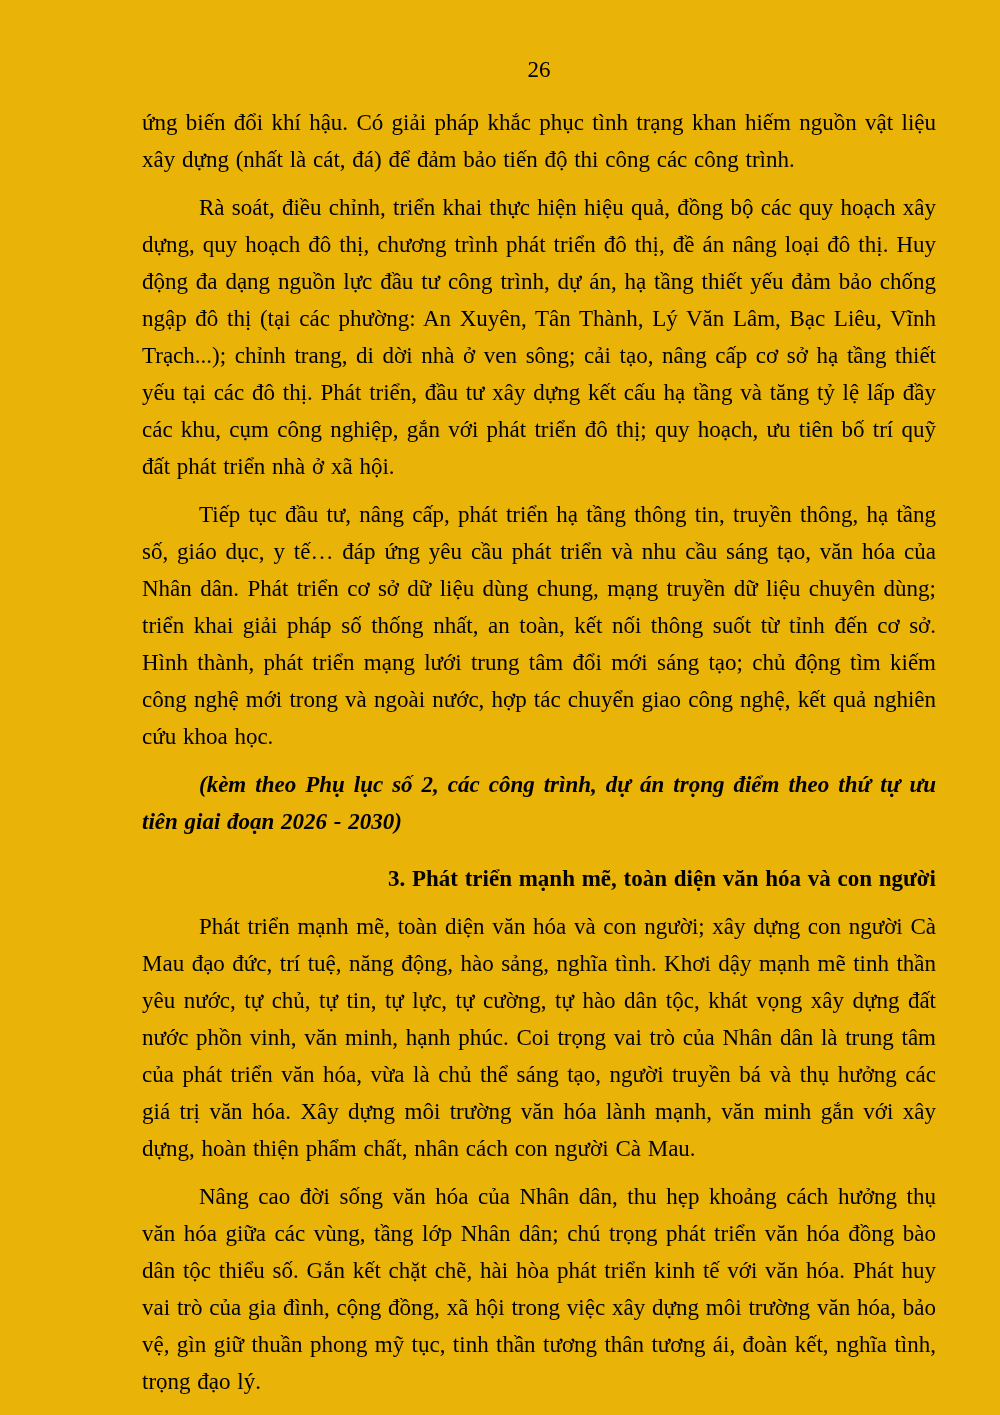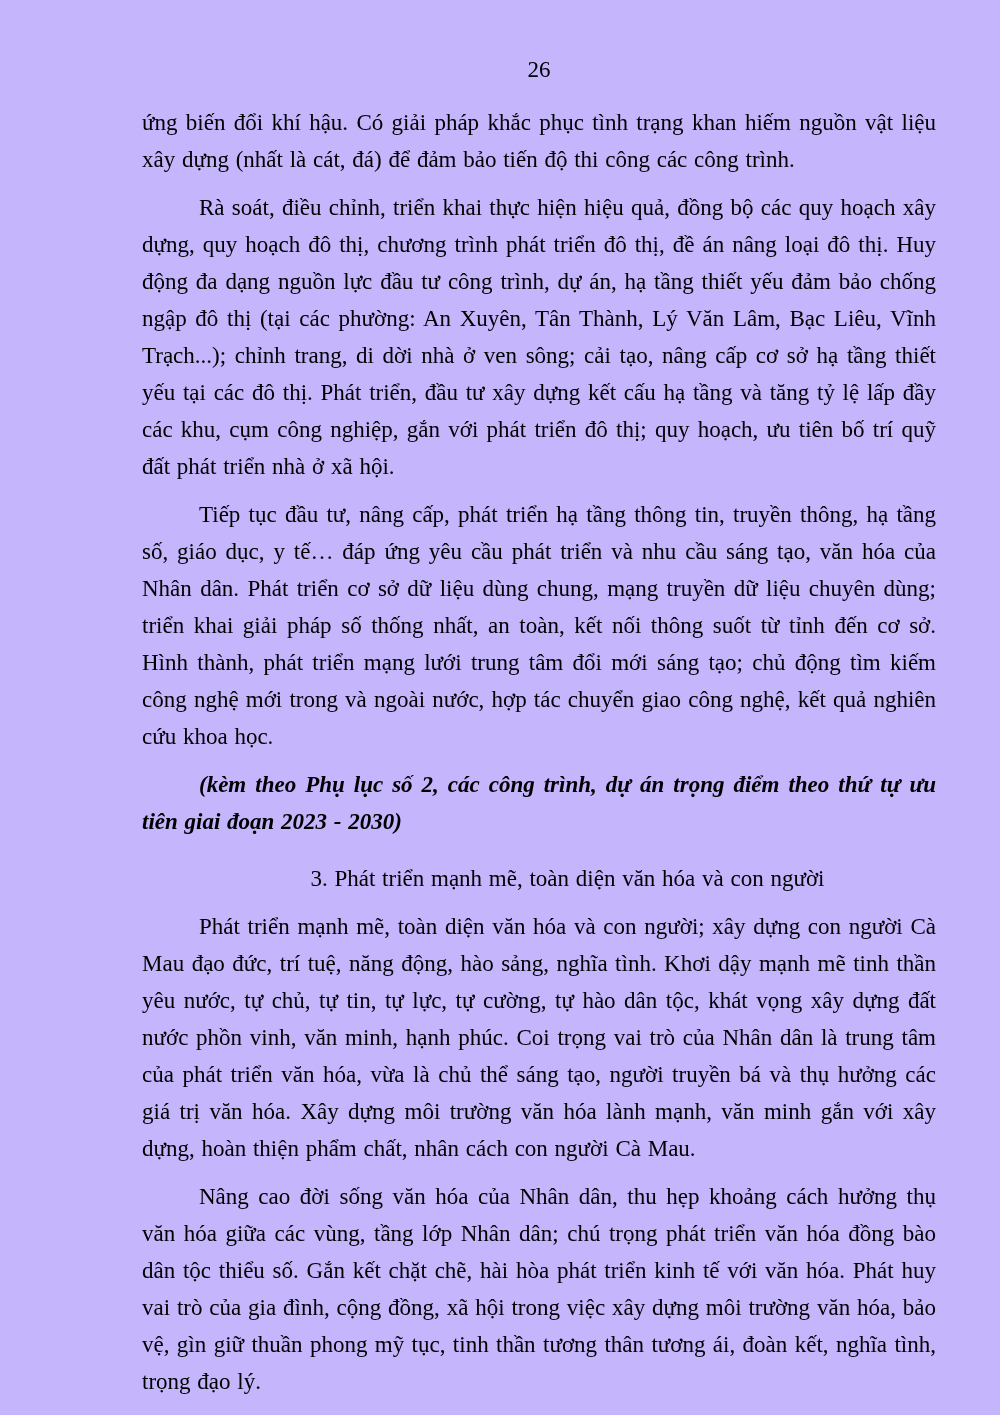--- a/index.html
+++ b/index.html
@@ -4,21 +4,21 @@
 <style>
   html, body {
     margin: 0;
     padding: 0;
     background: #ffffff;
   }
   .page {
     position: relative;
     width: 1000px;
     height: 1415px;
-    background: #c4b5fd;
+    background: #eab308;
     color: #000000;
     font-family: "Liberation Serif", "DejaVu Serif", serif;
     overflow: hidden;
     box-sizing: border-box;
     padding-top: 56px;
   }
   .content {
     margin-left: 142px;
     margin-right: 64px; 
   }
@@ -38,39 +38,39 @@
   }
   p.para.no-indent {
     text-indent: 0;
     margin-top: 20px;
   }
   p.para.annotation {
     font-weight: bold;
     font-style: italic;
   }
   p.para.heading {
-    font-weight: normal;
-    text-align: center;
+    font-weight: bold;
+    text-align: right;
     margin-top: 20px;
   }
 </style>
 </head>
 <body>
 
 <div class="page">
   <div class="content">
     <div class="page-number">26</div>
 
     <p class="para no-indent">ứng biến đổi khí hậu. Có giải pháp khắc phục tình trạng khan hiếm nguồn vật liệu xây dựng (nhất là cát, đá) để đảm bảo tiến độ thi công các công trình.</p>
 
     <p class="para">Rà soát, điều chỉnh, triển khai thực hiện hiệu quả, đồng bộ các quy hoạch xây dựng, quy hoạch đô thị, chương trình phát triển đô thị, đề án nâng loại đô thị. Huy động đa dạng nguồn lực đầu tư công trình, dự án, hạ tầng thiết yếu đảm bảo chống ngập đô thị (tại các phường: An Xuyên, Tân Thành, Lý Văn Lâm, Bạc Liêu, Vĩnh Trạch...); chỉnh trang, di dời nhà ở ven sông; cải tạo, nâng cấp cơ sở hạ tầng thiết yếu tại các đô thị. Phát triển, đầu tư xây dựng kết cấu hạ tầng và tăng tỷ lệ lấp đầy các khu, cụm công nghiệp, gắn với phát triển đô thị; quy hoạch, ưu tiên bố trí quỹ đất phát triển nhà ở xã hội.</p>
 
     <p class="para">Tiếp tục đầu tư, nâng cấp, phát triển hạ tầng thông tin, truyền thông, hạ tầng số, giáo dục, y tế… đáp ứng yêu cầu phát triển và nhu cầu sáng tạo, văn hóa của Nhân dân. Phát triển cơ sở dữ liệu dùng chung, mạng truyền dữ liệu chuyên dùng; triển khai giải pháp số thống nhất, an toàn, kết nối thông suốt từ tỉnh đến cơ sở. Hình thành, phát triển mạng lưới trung tâm đổi mới sáng tạo; chủ động tìm kiếm công nghệ mới trong và ngoài nước, hợp tác chuyển giao công nghệ, kết quả nghiên cứu khoa học.</p>
 
-    <p class="para annotation">(kèm theo Phụ lục số 2, các công trình, dự án trọng điểm theo thứ tự ưu tiên giai đoạn 2023 - 2030)</p>
+    <p class="para annotation">(kèm theo Phụ lục số 2, các công trình, dự án trọng điểm theo thứ tự ưu tiên giai đoạn 2026 - 2030)</p>
 
     <p class="para heading">3. Phát triển mạnh mẽ, toàn diện văn hóa và con người</p>
 
     <p class="para">Phát triển mạnh mẽ, toàn diện văn hóa và con người; xây dựng con người Cà Mau đạo đức, trí tuệ, năng động, hào sảng, nghĩa tình. Khơi dậy mạnh mẽ tinh thần yêu nước, tự chủ, tự tin, tự lực, tự cường, tự hào dân tộc, khát vọng xây dựng đất nước phồn vinh, văn minh, hạnh phúc. Coi trọng vai trò của Nhân dân là trung tâm của phát triển văn hóa, vừa là chủ thể sáng tạo, người truyền bá và thụ hưởng các giá trị văn hóa. Xây dựng môi trường văn hóa lành mạnh, văn minh gắn với xây dựng, hoàn thiện phẩm chất, nhân cách con người Cà Mau.</p>
 
     <p class="para">Nâng cao đời sống văn hóa của Nhân dân, thu hẹp khoảng cách hưởng thụ văn hóa giữa các vùng, tầng lớp Nhân dân; chú trọng phát triển văn hóa đồng bào dân tộc thiểu số. Gắn kết chặt chẽ, hài hòa phát triển kinh tế với văn hóa. Phát huy vai trò của gia đình, cộng đồng, xã hội trong việc xây dựng môi trường văn hóa, bảo vệ, gìn giữ thuần phong mỹ tục, tinh thần tương thân tương ái, đoàn kết, nghĩa tình, trọng đạo lý.</p>
 
     <p class="para">Đẩy mạnh phát triển đồng bộ các lĩnh vực văn hóa. Bảo tồn, trùng tu, tôn tạo các di tích lịch sử; phát huy hiệu quả các giá trị di sản, di tích văn hóa, lịch sử và các giá trị văn hóa, truyền thống tốt đẹp của cộng đồng các dân tộc. Có chính sách hỗ trợ các bộ môn nghệ thuật truyền thống như: Đờn ca tài tử Nam bộ, nghệ thuật nhạc trống lớn, âm nhạc và múa truyền thống Khmer. Nâng cao chất lượng các loại hình văn hóa, nghệ thuật; phát triển các sản phẩm, loại hình văn hóa độc đáo của</p>
   </div>
 </div>

